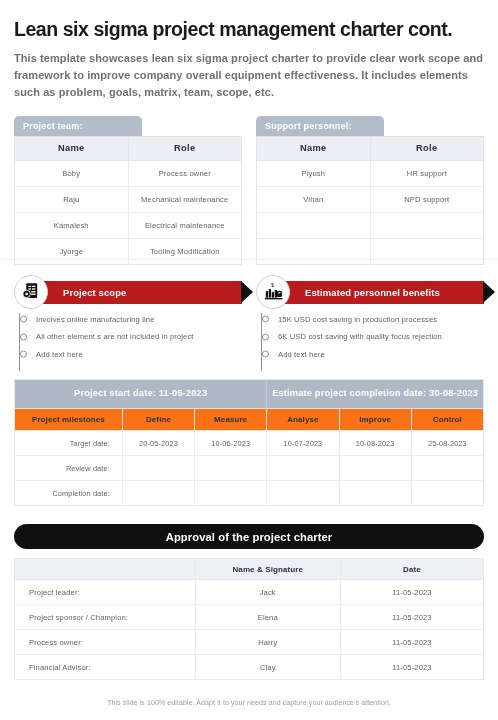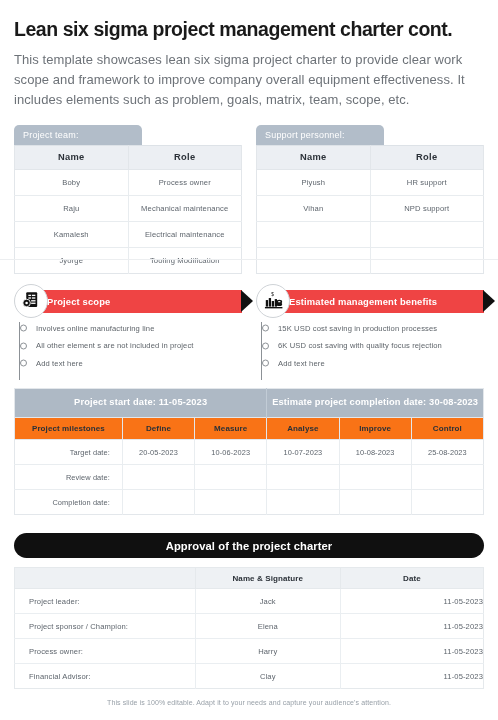--- a/index.html
+++ b/index.html
@@ -20,41 +20,42 @@
   .page-title {
     font-size: 19.5px;
     font-weight: bold;
     color: #1a1a1a;
     letter-spacing: -0.45px;
     padding-top: 18px;
     line-height: 1.15;
   }
   .page-subtitle {
     margin-top: 10px;
-    font-size: 13px;
+    font-size: 11px;
     line-height: 1.52;
     color: #6d7278;
     letter-spacing: 0.08px;
     max-width: 472px;
+    font-weight: bold;
   }
 
   
   .tables-row {
     display: flex;
     gap: 14px;
     margin-top: 14px;
   }
   .table-block { flex: 1 1 0; min-width: 0; }
 
   .tab-head {
     display: inline-block;
     background: #b2bdc9;
     color: #ffffff;
     font-size: 9px;
-    font-weight: normal;
+    font-weight: bold;
     letter-spacing: 0.2px;
     padding: 5px 10px 5px 9px;
     border-radius: 5px 5px 0 0;
     min-width: 128px;
   }
   .grid-table {
     width: 100%;
     border-collapse: collapse;
     table-layout: fixed;
     border: 1px solid #e2e6ea;
@@ -103,25 +104,25 @@
     position: relative;
     display: flex;
     align-items: center;
     height: 23px;
     margin-left: 17px;
   }
   .banner-bar {
     position: relative;
     flex: 1 1 auto;
     height: 23px;
-    background: #ef4444;
+    background: #b91c1c;
     border-radius: 11px 0 0 11px;
     display: flex;
     align-items: center;
-    padding-left: 16px;
+    padding-left: 32px;
   }
   .banner-bar::after {
     content: "";
     position: absolute;
     right: -11px; top: 0;
     width: 0; height: 0;
     border-top: 11.5px solid transparent;
     border-bottom: 11.5px solid transparent;
     border-left: 12px solid #101010;
   }
@@ -271,21 +272,21 @@
   .approval-table th:last-child { border-right: none; }
   .approval-table td {
     height: 25px;
     font-size: 7.6px;
     color: #5d646c;
     text-align: center;
     border-right: 1px solid #eaeef1;
     border-bottom: 1px solid #eaeef1;
     letter-spacing: 0.12px;
   }
-  .approval-table td:last-child { border-right: none; text-align: right; }
+  .approval-table td:last-child { border-right: none; }
   .approval-table tr:last-child td { border-bottom: none; }
   .approval-table td.role-cell {
     text-align: left;
     padding-left: 14px;
   }
 
   
   .footer-note {
     position: absolute;
     left: 0; right: 0;
@@ -408,21 +409,21 @@
             <rect x="6.6" y="9.2" width="2.6" height="9.8" fill="#111"></rect>
             <rect x="10" y="12.6" width="2.6" height="6.4" fill="#111"></rect>
             <rect x="13.4" y="10.4" width="2.6" height="8.6" fill="#111"></rect>
             <ellipse cx="18.6" cy="13.3" rx="3.3" ry="2.1" fill="#111"></ellipse>
             <ellipse cx="18.6" cy="16.3" rx="3.3" ry="2.1" fill="#111"></ellipse>
             <ellipse cx="18.6" cy="13.3" rx="1.5" ry="0.8" fill="#fff"></ellipse>
             <rect x="2.2" y="19.4" width="20" height="1.6" fill="#111"></rect>
           </svg>
         </div>
         <div class="banner-bar">
-          <span class="banner-label">Estimated management benefits</span>
+          <span class="banner-label">Estimated personnel benefits</span>
         </div>
       </div>
       <div class="bullet-list">
         <div class="bullet-item">15K USD cost saving in production processes</div>
         <div class="bullet-item">6K USD cost saving with quality focus rejection</div>
         <div class="bullet-item">Add text here</div>
         <div class="bullet-tail" style="top:52px;"></div>
       </div>
     </div>
 

